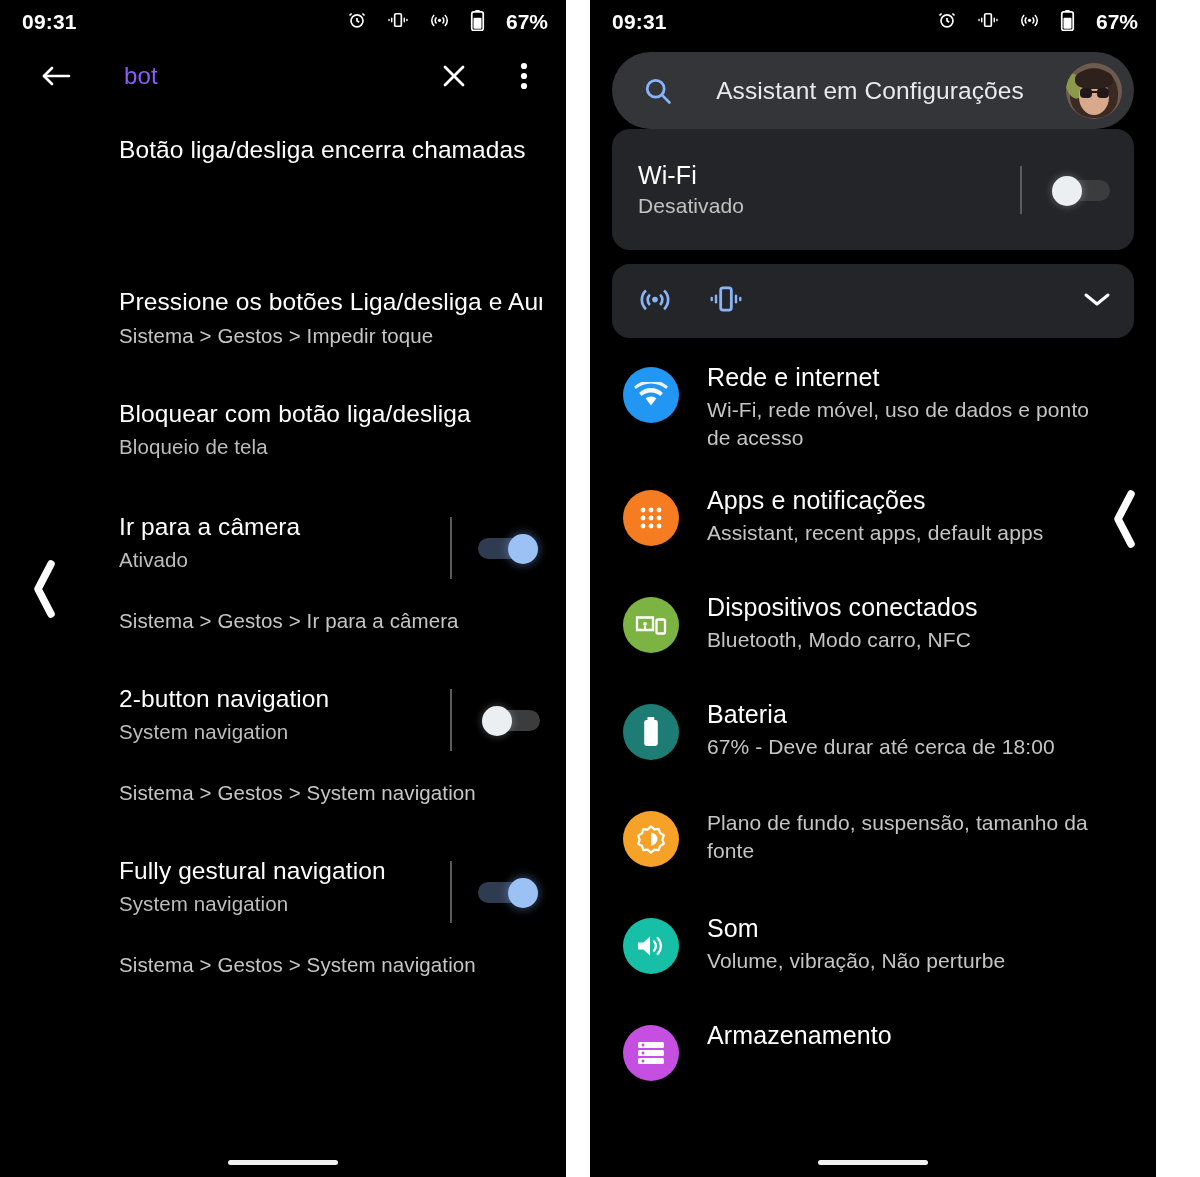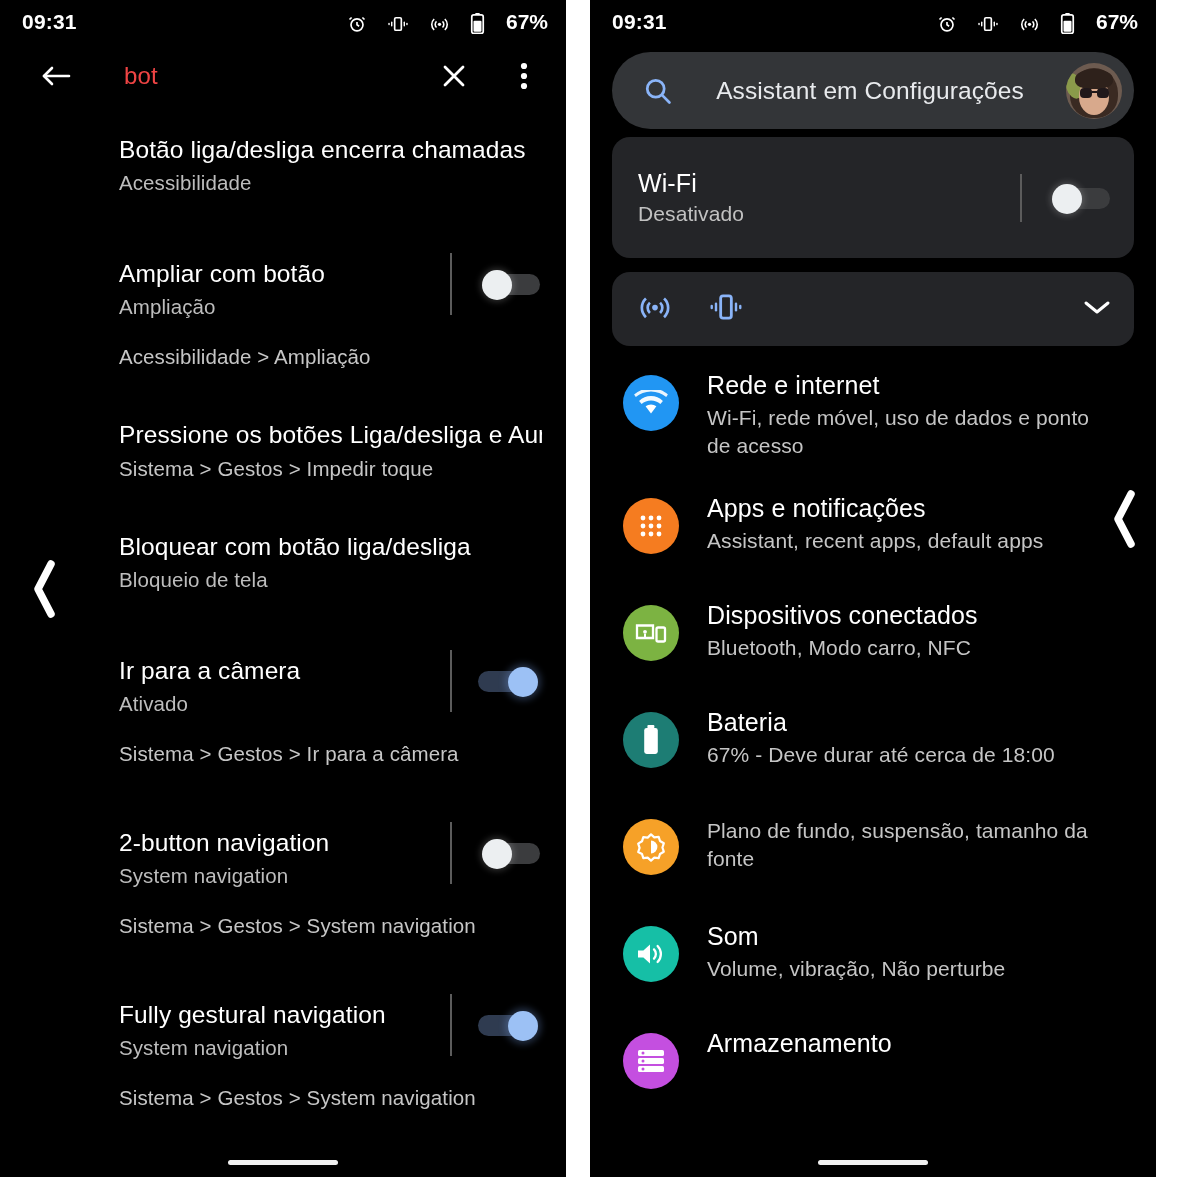--- a/index.html
+++ b/index.html
@@ -27,54 +27,54 @@
     height: 44px;
     display: flex; align-items: center;
     padding: 0 18px 0 22px;
     color: #ffffff;
   }
   .status-time {
     font-size: 21px; font-weight: bold; letter-spacing: .2px;
   }
   .status-icons {
     margin-left: auto;
-    display: flex; align-items: flex-end; gap: 20px;
+    display: flex; align-items: flex-start; gap: 20px;
   }
   .status-icons svg { display: block; }
   .status-batt {
     font-size: 21px; font-weight: bold; margin-left: 1px;
   }
 
   
   .appbar {
     height: 64px;
     display: flex; align-items: center;
     padding: 0 22px 0 36px;
     color: #ffffff;
   }
   .appbar .icon-btn {
     width: 40px; height: 40px;
     display: flex; align-items: center; justify-content: center;
     flex: 0 0 auto;
   }
   .query {
-    font-size: 24px; color: #ef4444;
+    font-size: 24px; color: #8b5cf6;
     margin-left: 48px; letter-spacing: .2px;
   }
   .appbar-spacer { flex: 1 1 auto; }
   .appbar .right-group { display: flex; align-items: center; gap: 30px; }
 
   .results { padding-top: 26px; }
   .result {
     padding: 0 24px 0 119px;
     position: relative;
     min-height: 52px;
   }
   .result-row {
-    display: flex; align-items: flex-end;
+    display: flex; align-items: flex-start;
     padding-right: 0;
   }
   .result-text { flex: 1 1 auto; min-width: 0; }
   .r-title {
     font-size: 24.5px; color: #ffffff; line-height: 1.30;
     white-space: nowrap; overflow: hidden;
     letter-spacing: .1px;
   }
   .r-sub {
     font-size: 20.5px; color: #bdbdbd; line-height: 1.42;
@@ -155,21 +155,21 @@
   .avatar .fringe { position:absolute; left:9px; top:6px; width:38px; height:20px;
         border-radius: 50% 50% 40% 40%; background:#2e211b; }
   .avatar .glasses { position:absolute; left:14px; top:25px; width:29px; height:10px; }
   .avatar .glasses i { position:absolute; top:0; width:12px; height:10px;
         border-radius:4px; background:#20181a; display:block; }
   .avatar .glasses i.l { left:0; }
   .avatar .glasses i.r { right:0; }
   .avatar .glasses b { position:absolute; left:12px; top:3px; width:5px; height:2px; background:#20181a; }
 
   .wifi-card {
-    margin: 8px 22px 0 22px;
+    margin: 0 22px 0 22px;
     background: #242528;
     border-radius: 18px;
     height: 121px;
     display: flex; align-items: center;
     padding: 0 22px 0 26px;
   }
   .wifi-text { flex: 1 1 auto; }
   .wifi-title { font-size: 25px; color: #ffffff; letter-spacing:.1px; }
   .wifi-sub { font-size: 21px; color: #c2c2c2; margin-top: 4px; letter-spacing:.1px; }
 
@@ -279,41 +279,25 @@
         </div>
       </div>
     </div>
 
     <div class="results">
 
       <div class="result">
         <div class="result-row">
           <div class="result-text">
             <div class="r-title">Botão liga/desliga encerra chamadas</div>
-            <div class="r-sub">Acessibilidade</div>
           </div>
         </div>
       </div>
       <div class="r-gaplg"></div>
 
-      <div class="result">
-        <div class="result-row">
-          <div class="result-text">
-            <div class="r-title">Ampliar com botão</div>
-            <div class="r-sub">Ampliação</div>
-          </div>
-          <div class="switch-cell">
-            <div class="sw off">
-                <div class="track"></div>
-                <div class="knob"></div>
-              </div>
-          </div>
-        </div>
-        <div class="r-crumb">Acessibilidade &gt; Ampliação</div>
-      </div>
       <div class="r-gaplg"></div>
 
       <div class="result">
         <div class="result-row">
           <div class="result-text">
             <div class="r-title">Pressione os botões Liga/desliga e Aum..</div>
           </div>
         </div>
         <div class="r-crumb" style="margin-top:6px">Sistema &gt; Gestos &gt; Impedir toque</div>
       </div>

